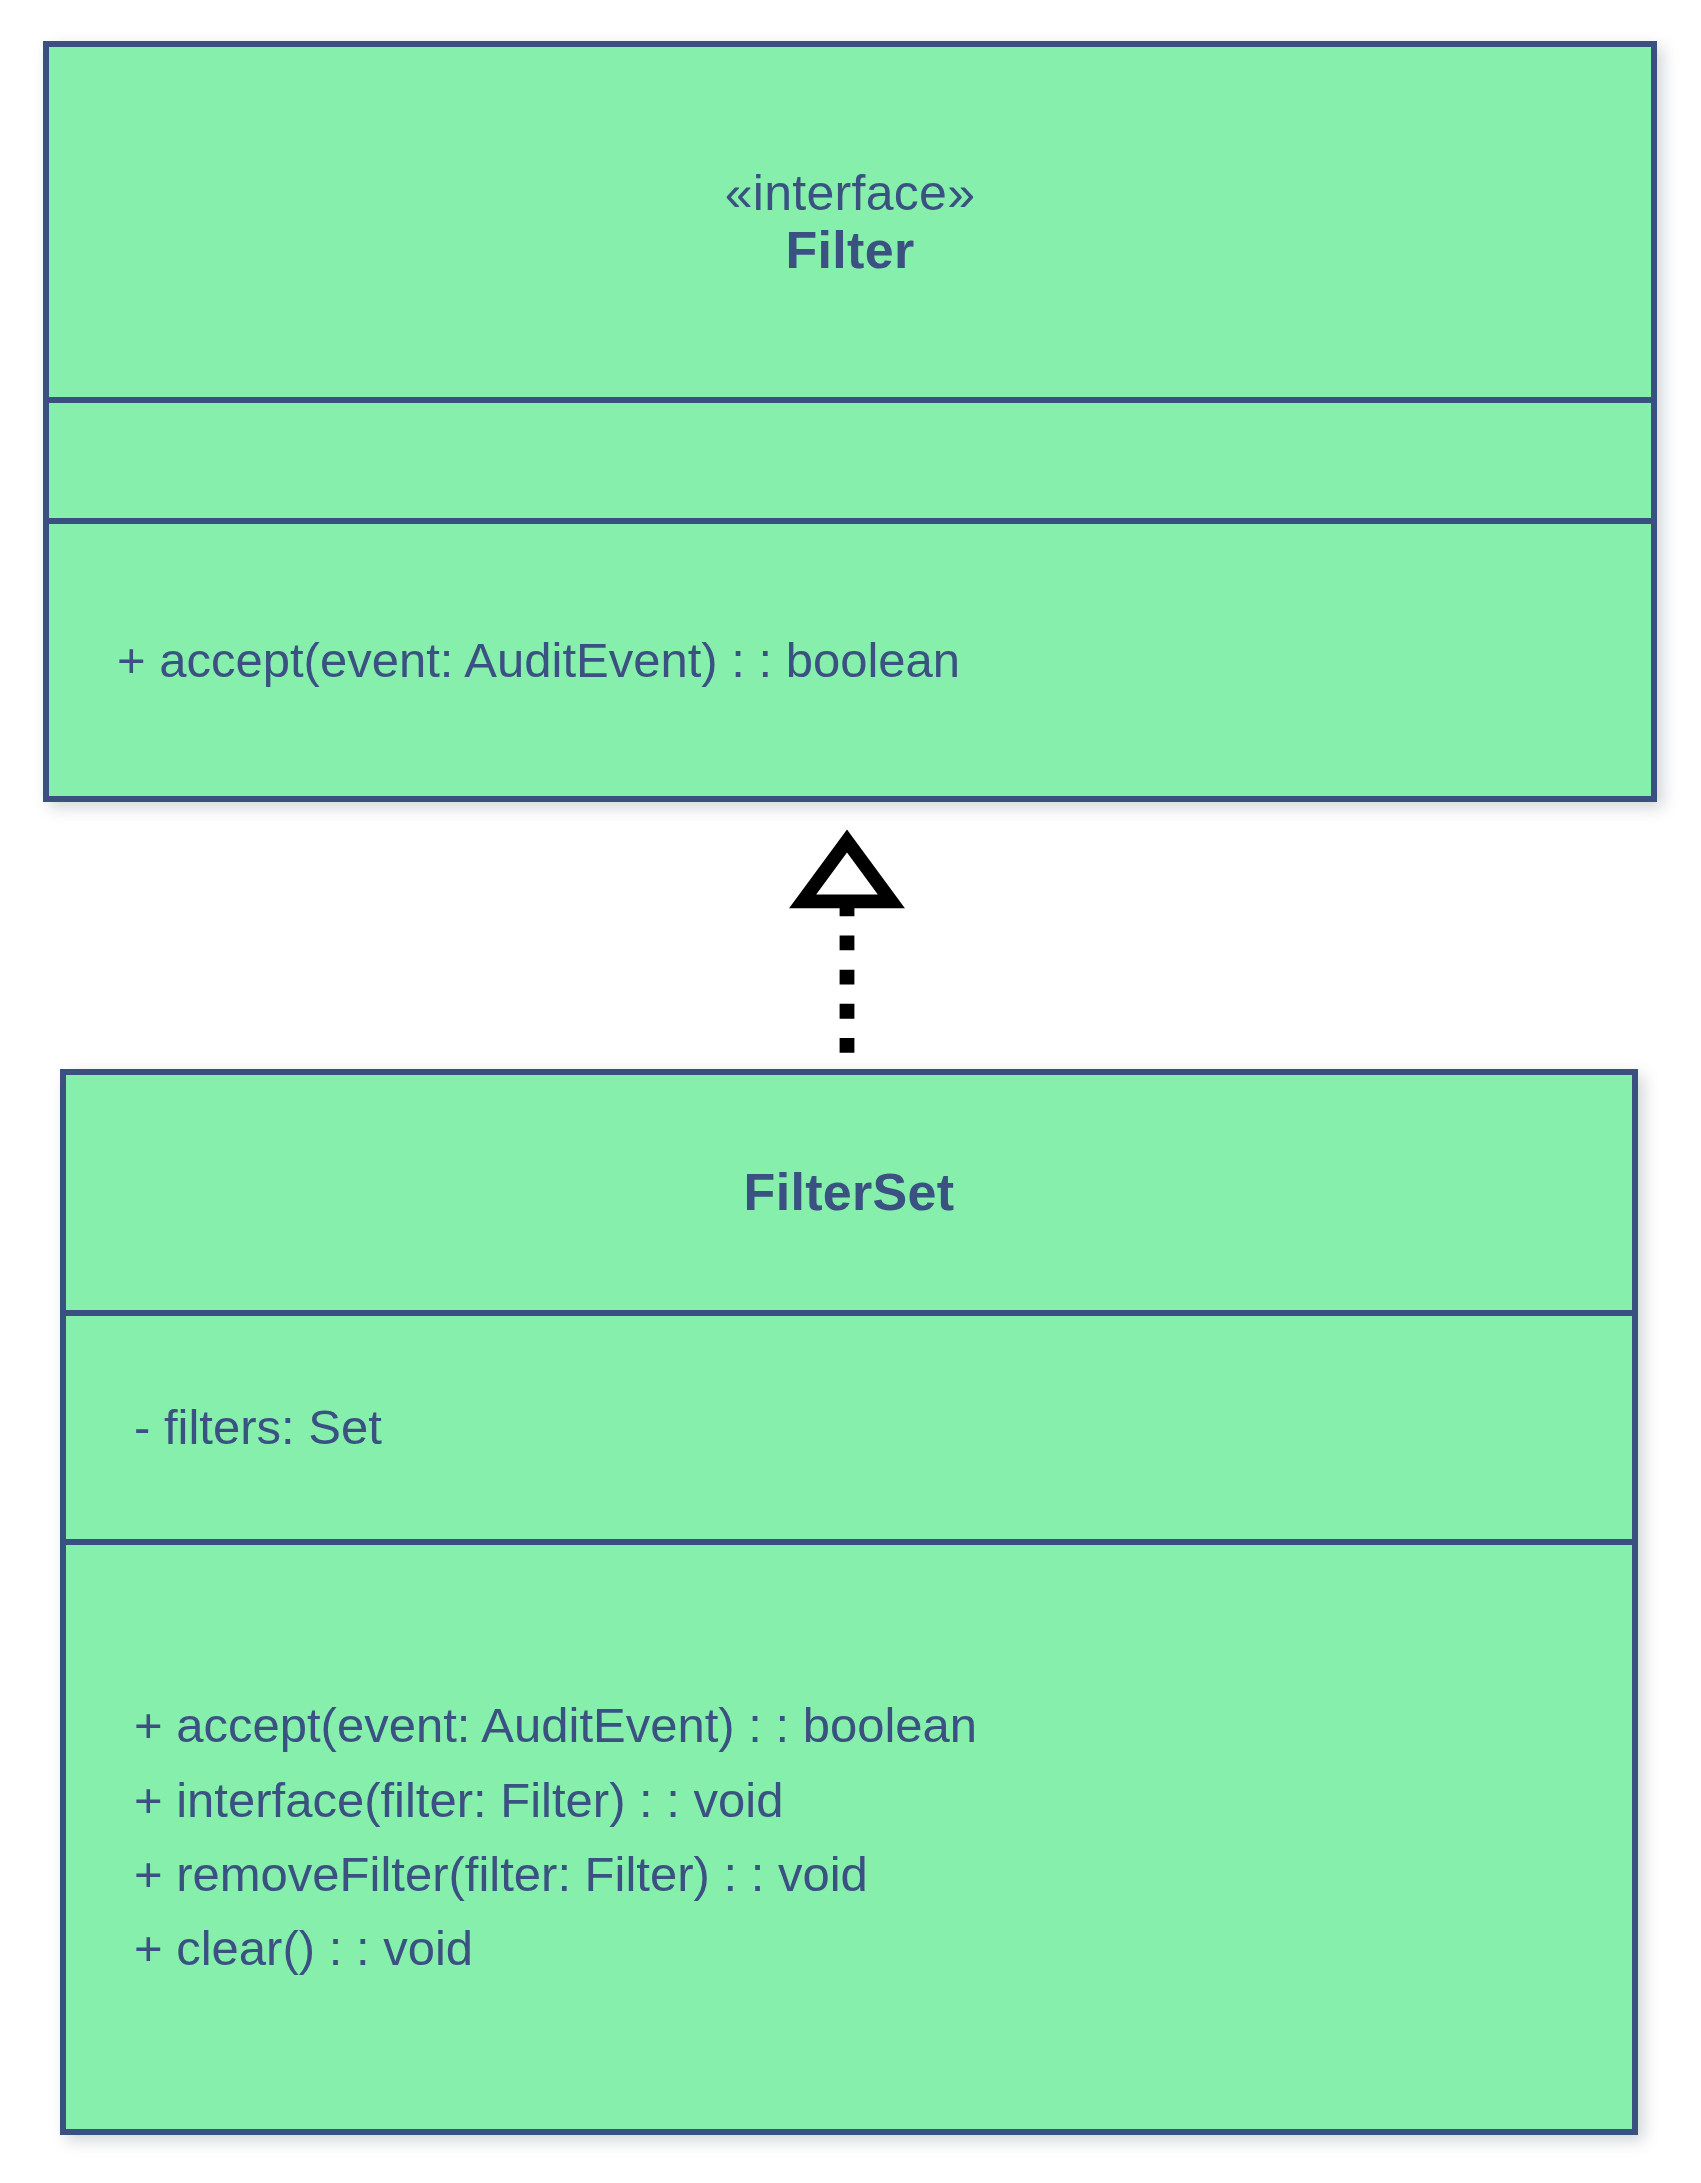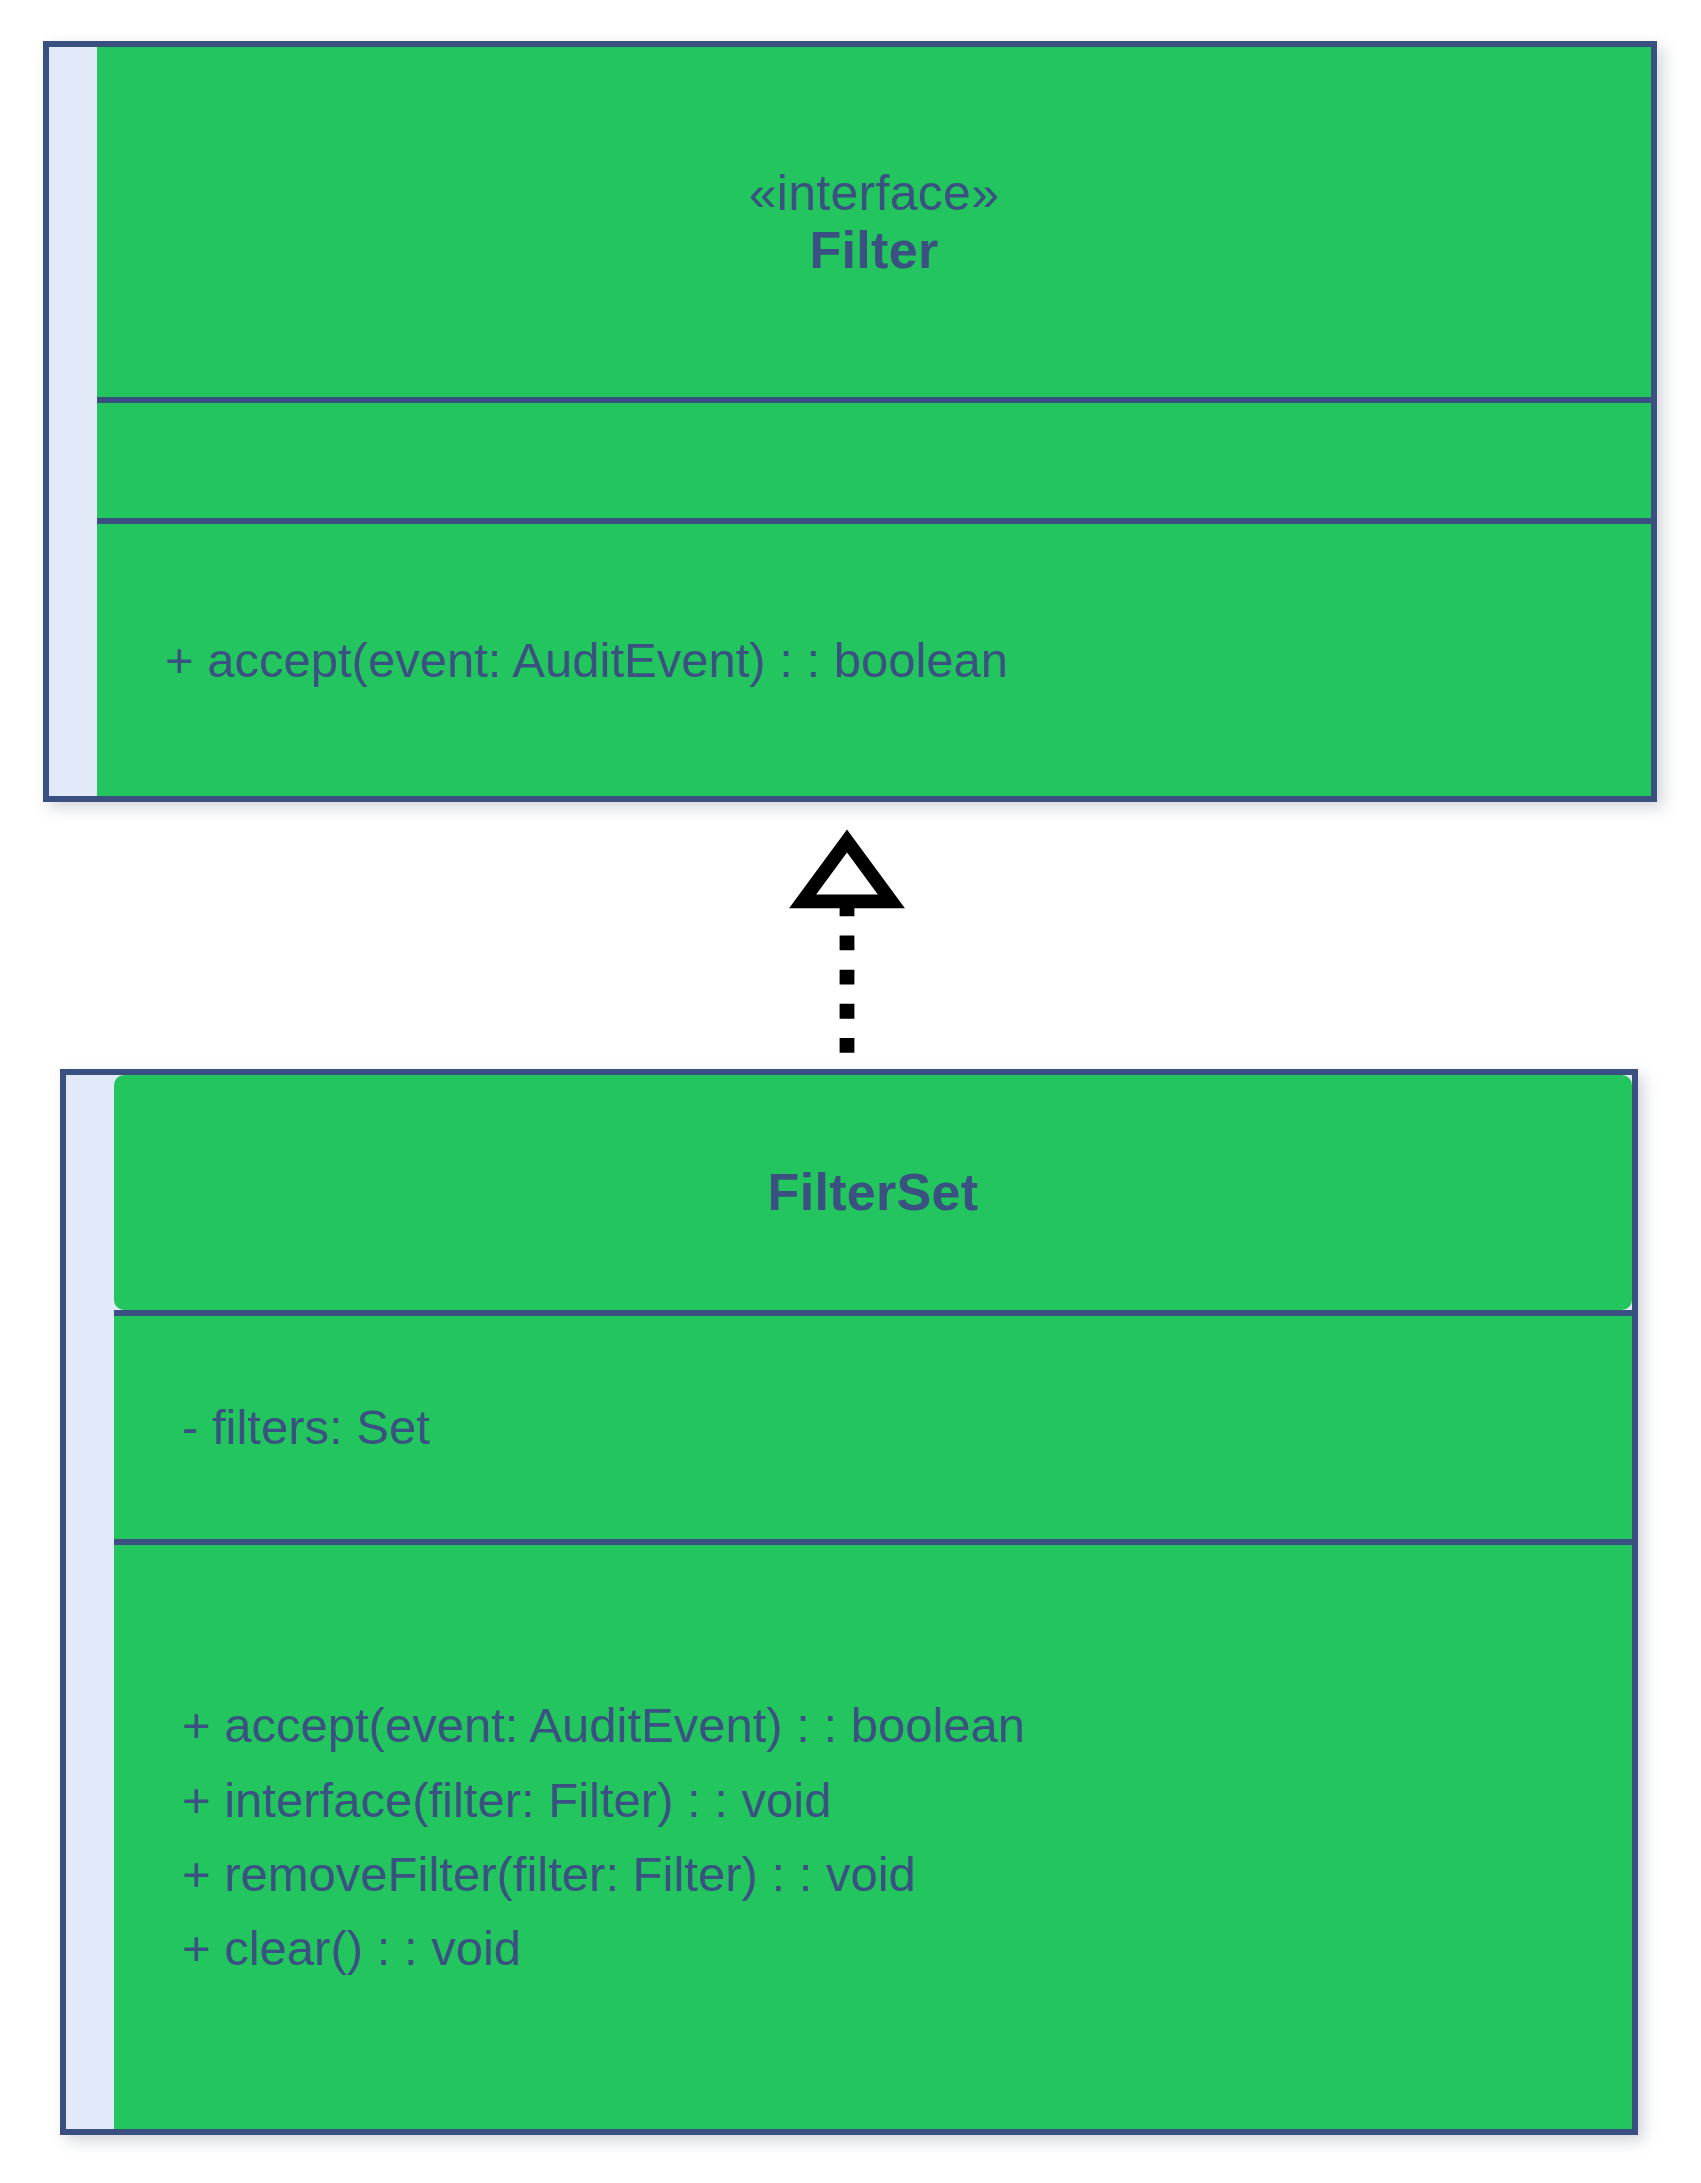--- a/index.html
+++ b/index.html
@@ -32,22 +32,21 @@
     background: #e2eaf9;
     border: 6.8px solid #3a5080;
     display: flex;
     flex-direction: column;
     box-shadow: 5.7px 5.7px 15px rgba(100,110,130,0.30);
   }
 
   .uml-compartment {
     box-sizing: border-box;
     position: relative;
-    background: #22c55e;
-    margin-left: 48px;
+    background: #86efac;
   }
   .uml-compartment + .uml-compartment {
     border-top: 6.8px solid #3a5080;
   }
 
   
   .compartment-title {
     display: flex;
     flex-direction: column;
     align-items: center;
@@ -129,21 +128,21 @@
     <svg width="114" height="242" viewBox="0 0 200 425">
 
       <line x1="100" y1="120" x2="100" y2="425" stroke="#000000" stroke-width="26" stroke-dasharray="26 34" stroke-linecap="butt"></line>
 
       <polygon points="100,14 178,120 22,120" fill="#ffffff" stroke="#000000" stroke-width="24" stroke-linejoin="miter"></polygon>
     </svg>
   </div>
 
   <div class="uml-class" id="class-filterset" style="left:60px; top:1069px; width:1578px; height:1066px;">
 
-    <div class="uml-compartment compartment-title" style="height:235px;border-radius:10px;">
+    <div class="uml-compartment compartment-title" style="height:235px;">
       <div class="class-name-only">FilterSet</div>
     </div>
 
     <div class="uml-compartment compartment-members" style="height:229px;">
       <div class="member-row">- filters: Set</div>
     </div>
 
     <div class="uml-compartment compartment-members" style="flex:1 1 auto;">
       <div class="member-row">+ accept(event: AuditEvent) : : boolean</div>
       <div class="member-row">+ interface(filter: Filter) : : void</div>

